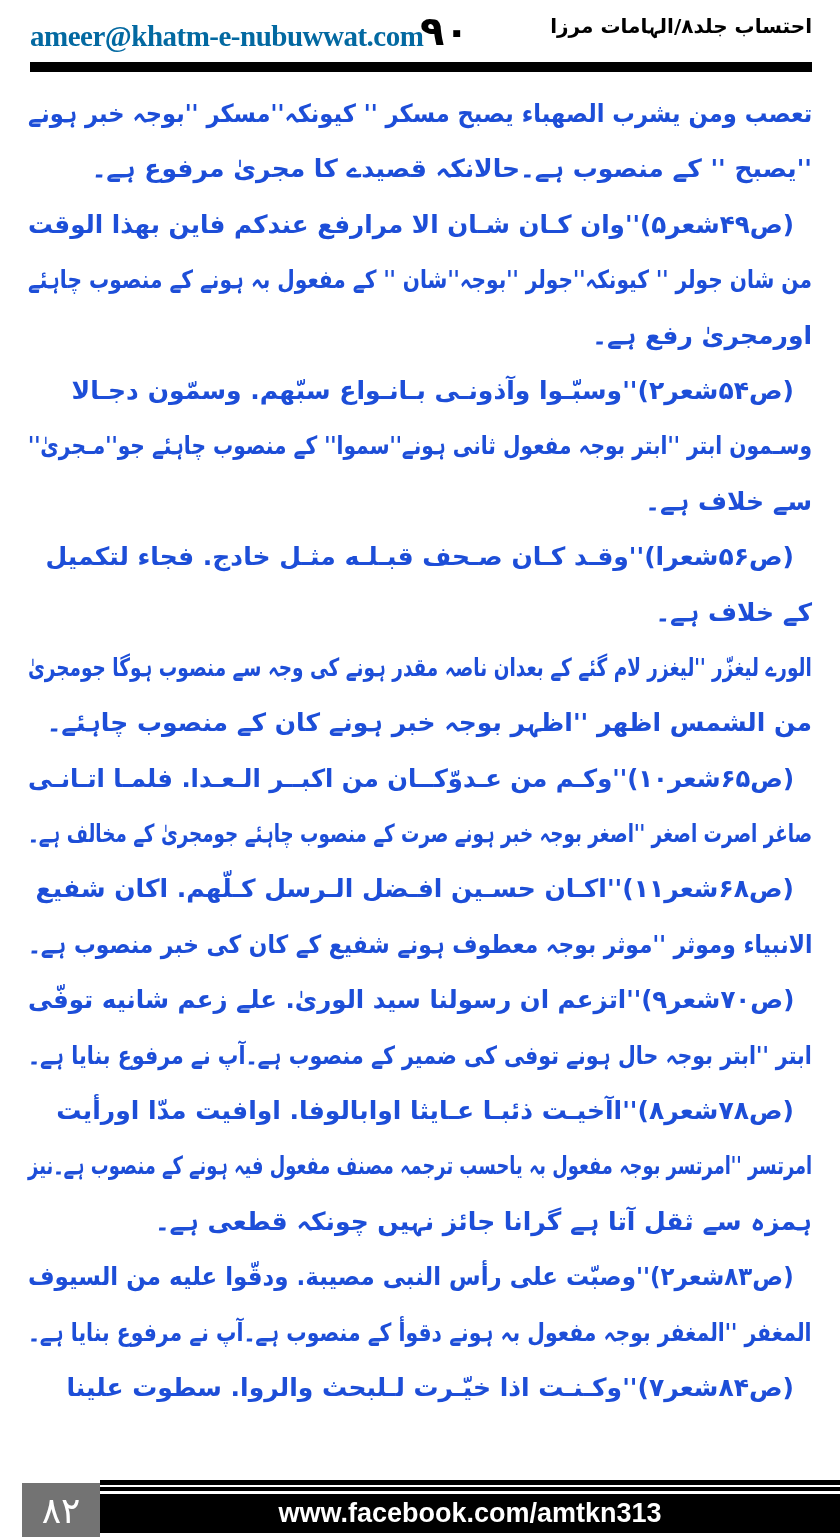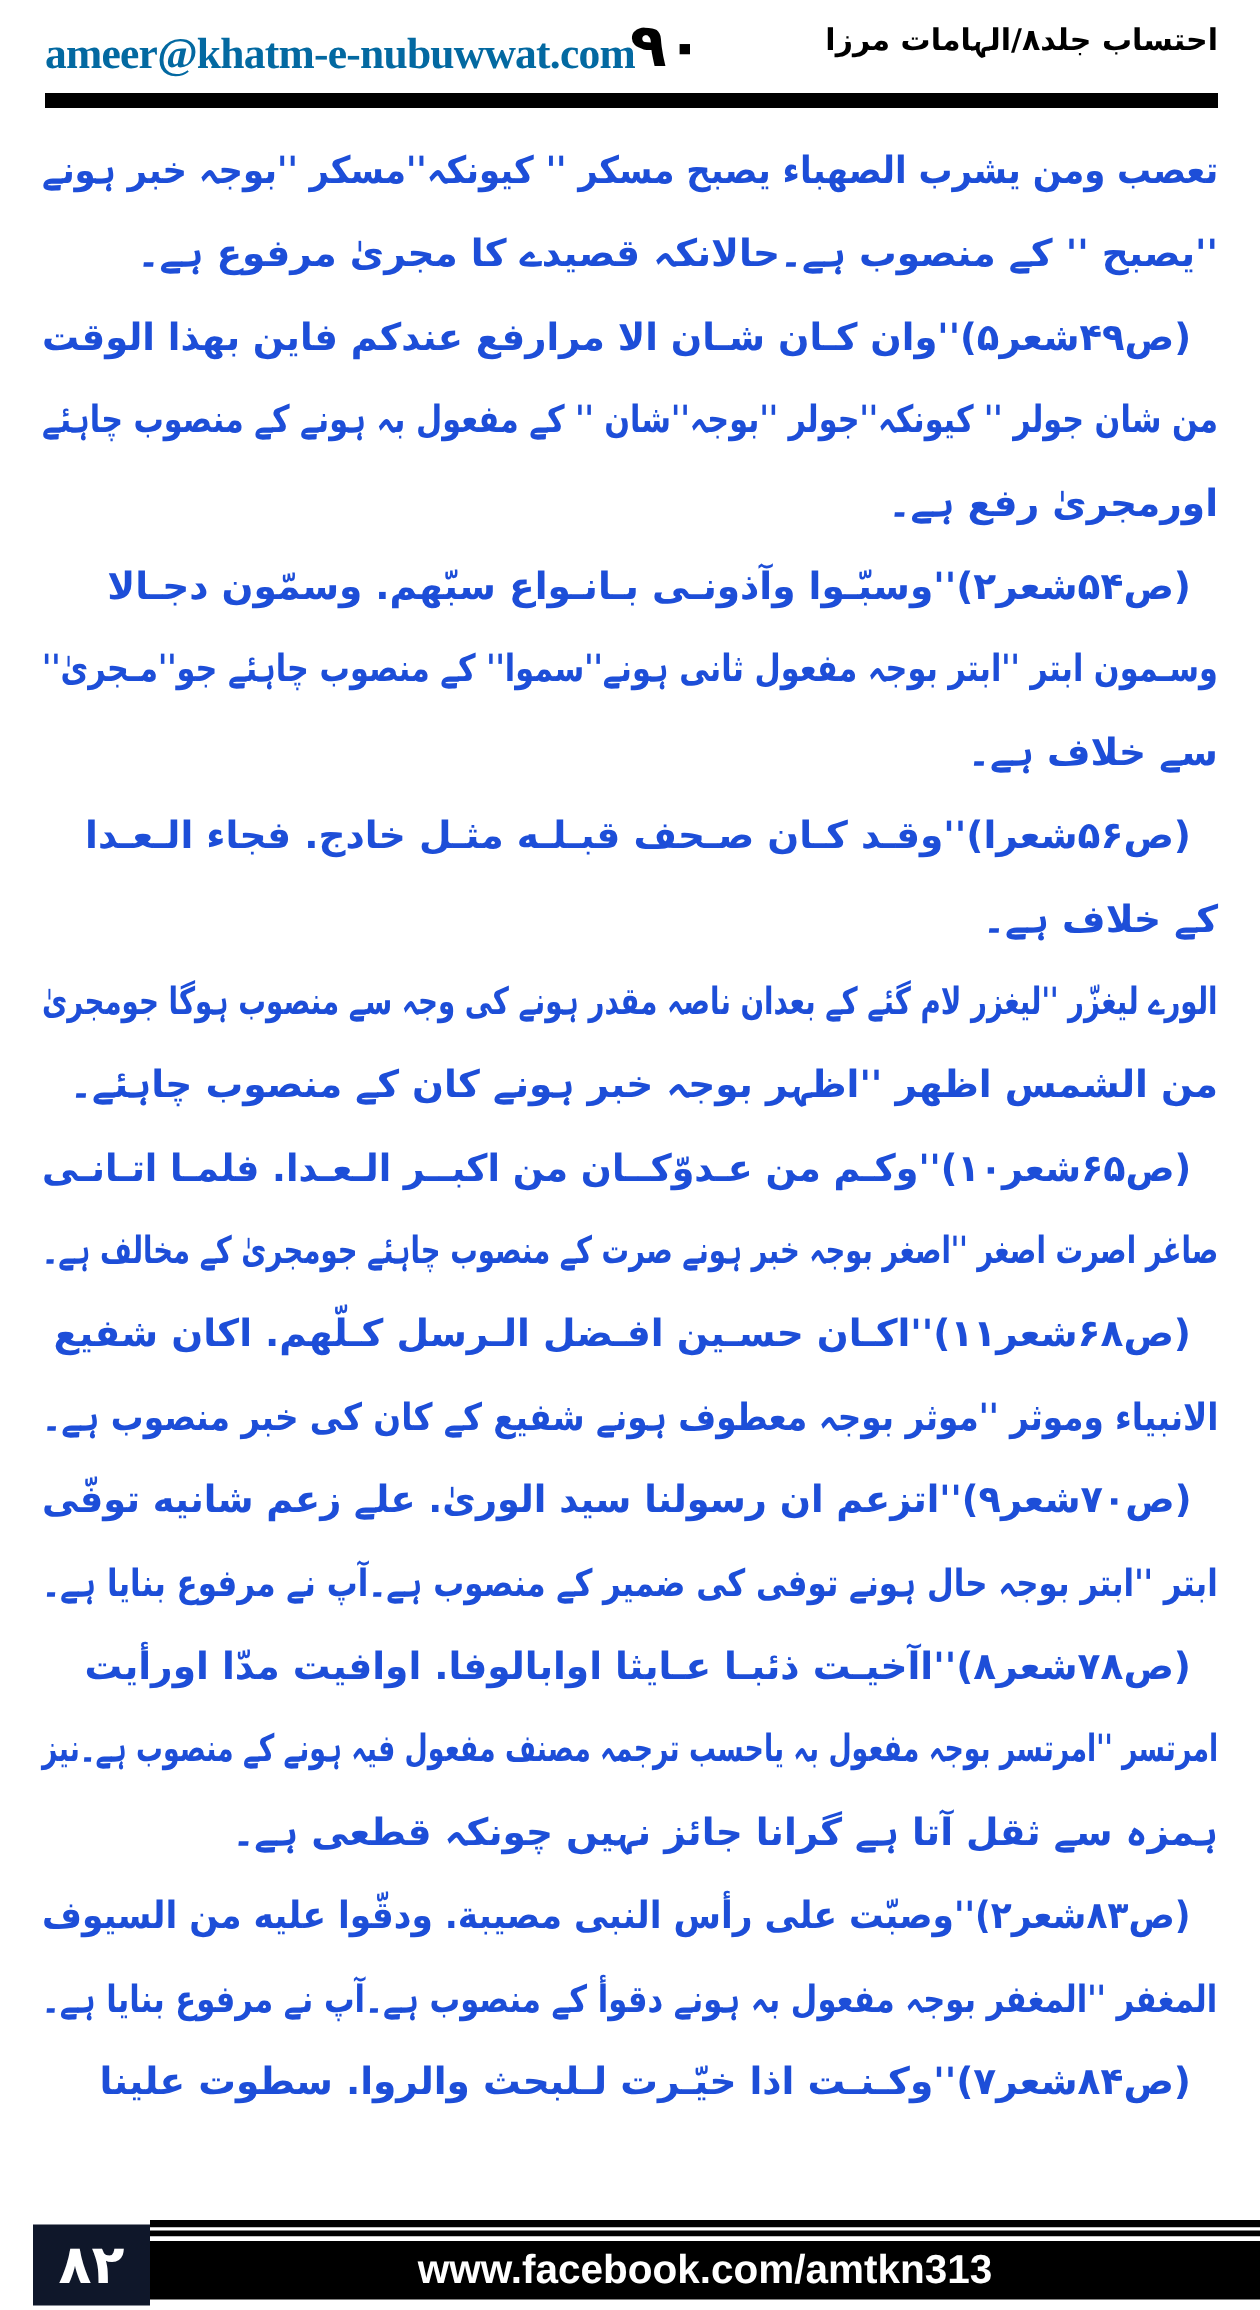--- a/index.html
+++ b/index.html
@@ -49,23 +49,23 @@
   }
   .line>span{
     display:inline-block;
     white-space:nowrap;
     transform-origin:100% 50%;
   }
   .line.ref{padding-right:18px;}
   
   .pg-badge{
     position:absolute;left:22px;top:1483px;
-    width:78px;height:54px;background:#0f172a;
+    width:78px;height:54px;background:#737373;
     color:#fff;display:flex;align-items:center;justify-content:center;
-    font-size:36px;font-weight:bold;
+    font-size:36px;font-weight:normal;
     direction:rtl;
   }
   .ftr{
     position:absolute;left:100px;right:0;top:1480px;
   }
   .ftr .stripe-a{height:5px;background:#000;}
   .ftr .gap-a{height:2px;background:#fff;}
   .ftr .stripe-b{height:4px;background:#000;}
   .ftr .gap-b{height:3px;background:#fff;}
   .ftr-bar{
@@ -90,21 +90,21 @@
 
   <div class="body-text">
     <div class="line full"><span style="transform: scaleX(0.904268);">تعصب ومن یشرب الصهباء یصبح مسکر '' کیونکہ''مسکر ''بوجہ خبر ہونے</span></div>
     <div class="line short"><span style="transform: scaleX(1);">''یصبح '' کے منصوب ہے۔حالانکہ قصیدے کا مجریٰ مرفوع ہے۔</span></div>
     <div class="line ref"><span style="transform: scaleX(0.984576);">(ص۴۹شعر۵)''وان کـان شـان الا مرارفع عندکم فاین بهذا الوقت</span></div>
     <div class="line full"><span style="transform: scaleX(0.806584);">من شان جولر '' کیونکہ''جولر ''بوجہ''شان '' کے مفعول بہ ہونے کے منصوب چاہئے</span></div>
     <div class="line short"><span style="transform: scaleX(1);">اورمجریٰ رفع ہے۔</span></div>
     <div class="line ref"><span style="transform: scaleX(1);">(ص۵۴شعر۲)''وسبّـوا وآذونـی بـانـواع سبّهم. وسمّون دجـالا</span></div>
     <div class="line full"><span style="transform: scaleX(0.807415);">وسـمون ابتر ''ابتر بوجہ مفعول ثانی ہونے''سموا'' کے منصوب چاہئے جو''مـجریٰ''</span></div>
     <div class="line short"><span style="transform: scaleX(1);">سے خلاف ہے۔</span></div>
-    <div class="line ref"><span style="transform: scaleX(1);">(ص۵۶شعرا)''وقـد کـان صـحف قبـلـه مثـل خادج. فجاء الـعـدا</span></div>
+    <div class="line ref"><span style="transform: scaleX(1);">(ص۵۶شعرا)''وقـد کـان صـحف قبـلـه مثـل خادج. فجاء لتکمیل</span></div>
     <div class="line short"><span style="transform: scaleX(1);">کے خلاف ہے۔</span></div>
     <div class="line full"><span style="transform: scaleX(0.73823);">الورے لیغزّر ''لیغزر لام گئے کے بعدان ناصہ مقدر ہونے کی وجہ سے منصوب ہوگا جومجریٰ</span></div>
     <div class="line short"><span style="transform: scaleX(1);">من الشمس اظهر ''اظہر بوجہ خبر ہونے کان کے منصوب چاہئے۔</span></div>
     <div class="line ref"><span style="transform: scaleX(0.972081);">(ص۶۵شعر۱۰)''وکـم من عـدوّکــان من اکبــر الـعـدا. فلمـا اتـانـی</span></div>
     <div class="line full"><span style="transform: scaleX(0.73271);">صاغر اصرت اصغر ''اصغر بوجہ خبر ہونے صرت کے منصوب چاہئے جومجریٰ کے مخالف ہے۔</span></div>
     <div class="line ref"><span style="transform: scaleX(1);">(ص۶۸شعر۱۱)''اکـان حسـین افـضل الـرسل کـلّهم. اکان شفیع</span></div>
     <div class="line short"><span style="transform: scaleX(0.871111);">الانبیاء وموثر ''موثر بوجہ معطوف ہونے شفیع کے کان کی خبر منصوب ہے۔</span></div>
     <div class="line ref"><span style="transform: scaleX(0.978289);">(ص۷۰شعر۹)''اتزعم ان رسولنا سید الوریٰ. علے زعم شانیه توفّی</span></div>
     <div class="line short"><span style="transform: scaleX(0.822665);">ابتر ''ابتر بوجہ حال ہونے توفی کی ضمیر کے منصوب ہے۔آپ نے مرفوع بنایا ہے۔</span></div>
     <div class="line ref"><span style="transform: scaleX(1); text-align: center;">(ص۷۸شعر۸)''اآخیـت ذئبـا عـایثا اوابالوفا. اوافیت مدّا اورأیت</span></div>

